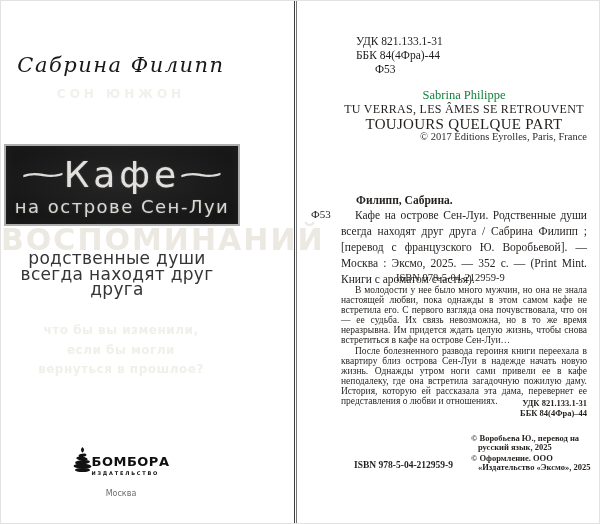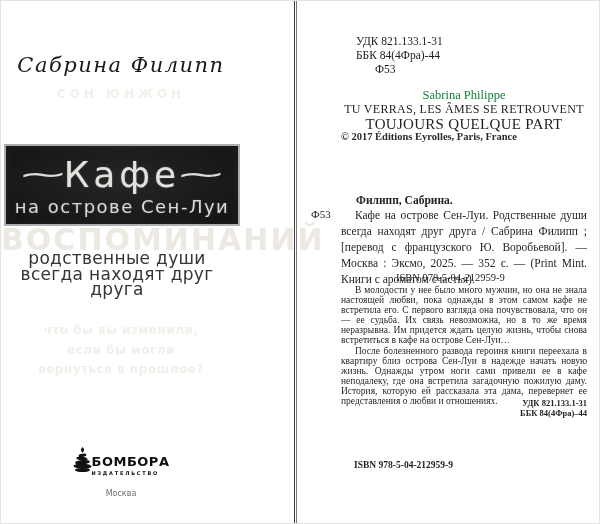--- a/index.html
+++ b/index.html
@@ -72,21 +72,21 @@
   .publisher .ptype { font-size:5px; font-weight:bold; letter-spacing:1.8px; color:#101010; margin-top:1px; }
   .publisher .city { font-size:8px; color:#6d6d6d; margin-top:12px; }
 
   
   #right-page { position:absolute; left:300px; top:0; width:300px; height:524px; }
   .class-top { position:absolute; top:33px; left:55px; font-size:11.5px; line-height:14px; color:#1c1c1c; }
   .class-top .idx { padding-left:19px; }
   .orig-author { position:absolute; top:87px;  left:40px; width:246px; text-align:center; font-size:12.5px; color:#15803d; }
   .orig-title1 { position:absolute; top:101px; left:40px; width:246px; text-align:center; font-size:12px; letter-spacing:0.3px; }
   .orig-title2 { position:absolute; top:115px; left:40px; width:246px; text-align:center; font-size:15px; letter-spacing:0.3px; }
-  .orig-copy   { position:absolute; top:130px; left:40px; width:246px; text-align:left; font-size:10.5px; color:#2a2a2a;font-weight:bold; }
+  .orig-copy   { position:absolute; top:130px; left:40px; width:246px; text-align:right; font-size:10.5px; color:#2a2a2a; }
   .bib-author  { position:absolute; top:193px; left:55px; font-size:11.5px; font-weight:bold; }
   .bib-index   { position:absolute; top:207px; left:10px; font-size:11px; }
   .bib-desc    { position:absolute; top:206px; left:40px; width:246px;
                  font-size:11.5px; line-height:16px; text-align:justify; text-indent:14px; }
   .isbn-mid    { position:absolute; top:271px; left:95px; font-size:10.5px; }
   .annotation  { position:absolute; top:284px; left:40px; width:246px;
                  font-size:9.5px; line-height:10.1px; text-align:justify; }
   .annotation p { text-indent:14px; }
   .class-bottom{ position:absolute; top:398px; left:40px; width:246px; text-align:right;
                  font-size:8.5px; line-height:9.6px; font-weight:bold; }
@@ -177,17 +177,21 @@
     <div class="annotation">
       <p>В молодости у нее было много мужчин, но она не знала настоящей любви, пока однажды в этом самом кафе не встретила его. С первого взгляда она почувствовала, что он — ее судьба. Их связь невозможна, но в то же время неразрывна. Им придется ждать целую жизнь, чтобы снова встретиться в кафе на острове Сен-Луи…</p>
       <p>После болезненного развода героиня книги переехала в квартиру близ острова Сен-Луи в надежде начать новую жизнь. Однажды утром ноги сами привели ее в кафе неподалеку, где она встретила загадочную пожилую даму. История, которую ей рассказала эта дама, перевернет ее представления о любви и отношениях.</p>
     </div>
 
     <div class="class-bottom">
       <div>УДК 821.133.1-31</div>
       <div>ББК 84(4Фра)–44</div>
     </div>
 
+    <div class="copy-block">
+      <div class="c">© Воробьева Ю., перевод на русский язык, 2025</div>
+      <div class="c">© Оформление. ООО «Издательство «Эксмо», 2025</div>
+    </div>
 
     <div class="isbn-bottom">ISBN 978-5-04-212959-9</div>
   </div>
 
 </div>
 
 </body></html>

